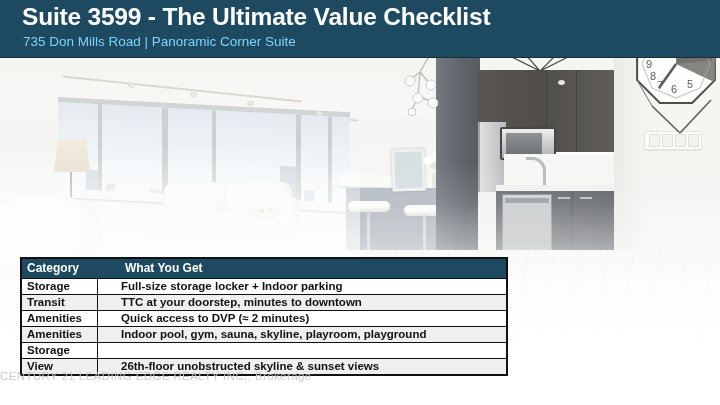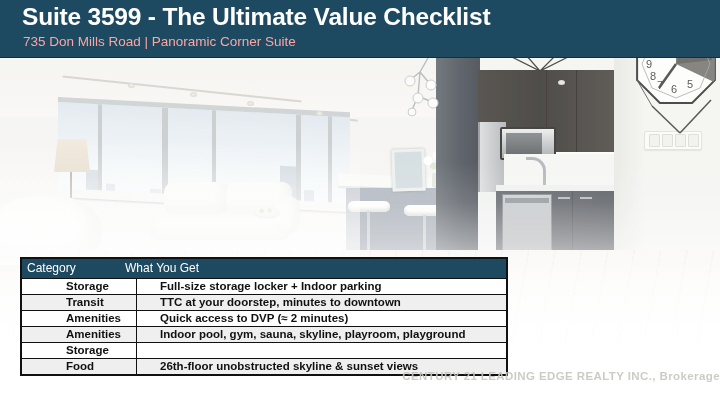--- a/index.html
+++ b/index.html
@@ -8,21 +8,21 @@
     font-family:"Liberation Sans",sans-serif;
   }
   .abs{position:absolute;}
 
   
   .header-bar{
     left:0;top:0;width:720px;height:57px;background:#1d4a60;
     border-bottom:1px solid rgba(0,0,0,.35);z-index:40;
   }
   .page-title{left:22px;top:3px;color:#ffffff;font-size:24.5px;font-weight:bold;letter-spacing:-.2px;white-space:nowrap;}
-  .page-subtitle{left:23px;top:34px;color:#fca5a5;font-size:13.5px;white-space:nowrap;}
+  .page-subtitle{left:23px;top:34px;color:#7dd3fc;font-size:13.5px;white-space:nowrap;}
 
   
   .photo{left:0;top:0;width:720px;height:405px;background:linear-gradient(#f2f1ee,#fbfaf8);}
   .ceiling{left:0;top:57px;width:720px;height:60px;background:linear-gradient(#f4f3ef,#f8f7f4);}
   .bulkline{height:0;border-top:2px solid #d3d0ca;}
   .bl1{left:62px;top:88px;width:240px;transform:rotate(6deg);}
   .bl2{left:296px;top:116px;width:62px;transform:rotate(7deg);}
   .potlight{width:7px;height:5px;border-radius:50%;background:radial-gradient(#efede6,#cfccc4);}
 
   .window-wall{
@@ -94,29 +94,29 @@
   
   .wash-left{left:0;top:140px;width:360px;height:125px;background:linear-gradient(180deg,rgba(255,255,255,0),rgba(255,255,255,.55) 60%,rgba(255,255,255,.75));}
   .fade-bottom{left:0;top:0;width:720px;height:405px;
     background:linear-gradient(180deg,rgba(255,255,255,0) 40%,rgba(255,255,255,.15) 50%,rgba(255,255,255,.45) 60%,rgba(255,255,255,.82) 70%,rgba(255,255,255,.96) 80%,#ffffff 92%);}
   .veil{left:0;top:0;width:720px;height:405px;background:rgba(253,253,252,.16);}
 
   
   .section-heading{left:20px;top:226px;z-index:30;color:#25486a;font-size:20.5px;font-weight:bold;letter-spacing:.2px;white-space:nowrap;}
 
   .tbl{left:20px;top:257px;width:488px;z-index:30;border:2px solid #111;background:#fff;box-sizing:border-box;}
-  .tbl-head{display:flex;background:#1d4a60;color:#fff;height:19px;line-height:19px;font-weight:normal;font-size:12px;}
+  .tbl-head{display:flex;background:#1d4a60;color:#fff;height:19px;line-height:19px;font-weight:bold;font-size:12px;}
   .th1{width:76px;padding-left:5px;box-sizing:border-box;}
   .th2{flex:1;padding-left:27px;}
-  .trow{display:flex;height:15px;line-height:15px;font-size:11.5px;border-top:1px solid #111;background:#fff;color:#111;padding-left:39px;}
+  .trow{display:flex;height:15px;line-height:15px;font-size:11.5px;border-top:1px solid #111;background:#fff;color:#111;}
   .trow.alt{background:#efefef;}
   .td1{width:76px;padding-left:5px;box-sizing:border-box;font-weight:bold;border-right:1px solid #111;overflow:hidden;}
   .td2{flex:1;padding-left:23px;white-space:nowrap;overflow:hidden;font-weight:bold;}
 
-  .watermark{left:0;right:0;top:370px;z-index:31;text-align:right;font-size:11.5px;font-weight:bold;
+  .watermark{left:0;right:0;top:370px;z-index:31;text-align:left;font-size:11.5px;font-weight:normal;
     color:#c7c7c1;letter-spacing:.4px;opacity:.9;white-space:nowrap;}
 </style>
 </head>
 <body>
 
 <div class="slide">
 
   <div class="abs photo">
     <div class="abs ceiling"></div>
     <div class="abs bulkline bl1"></div>
@@ -271,20 +271,20 @@
       <div class="td2">Quick access to DVP (≈ 2 minutes)</div>
     </div>
     <div class="trow alt">
       <div class="td1">Amenities</div>
       <div class="td2">Indoor pool, gym, sauna, skyline, playroom, playground</div>
     </div>
     <div class="trow">
       <div class="td1">Storage</div>
     </div>
     <div class="trow alt">
-      <div class="td1">Food</div>
+      <div class="td1">View</div>
       <div class="td2">26th-floor unobstructed skyline &amp; sunset views</div>
     </div>
   </div>
 
   <div class="abs watermark">CENTURY 21 LEADING EDGE REALTY INC., Brokerage</div>
 
 </div>
 
 </body></html>

